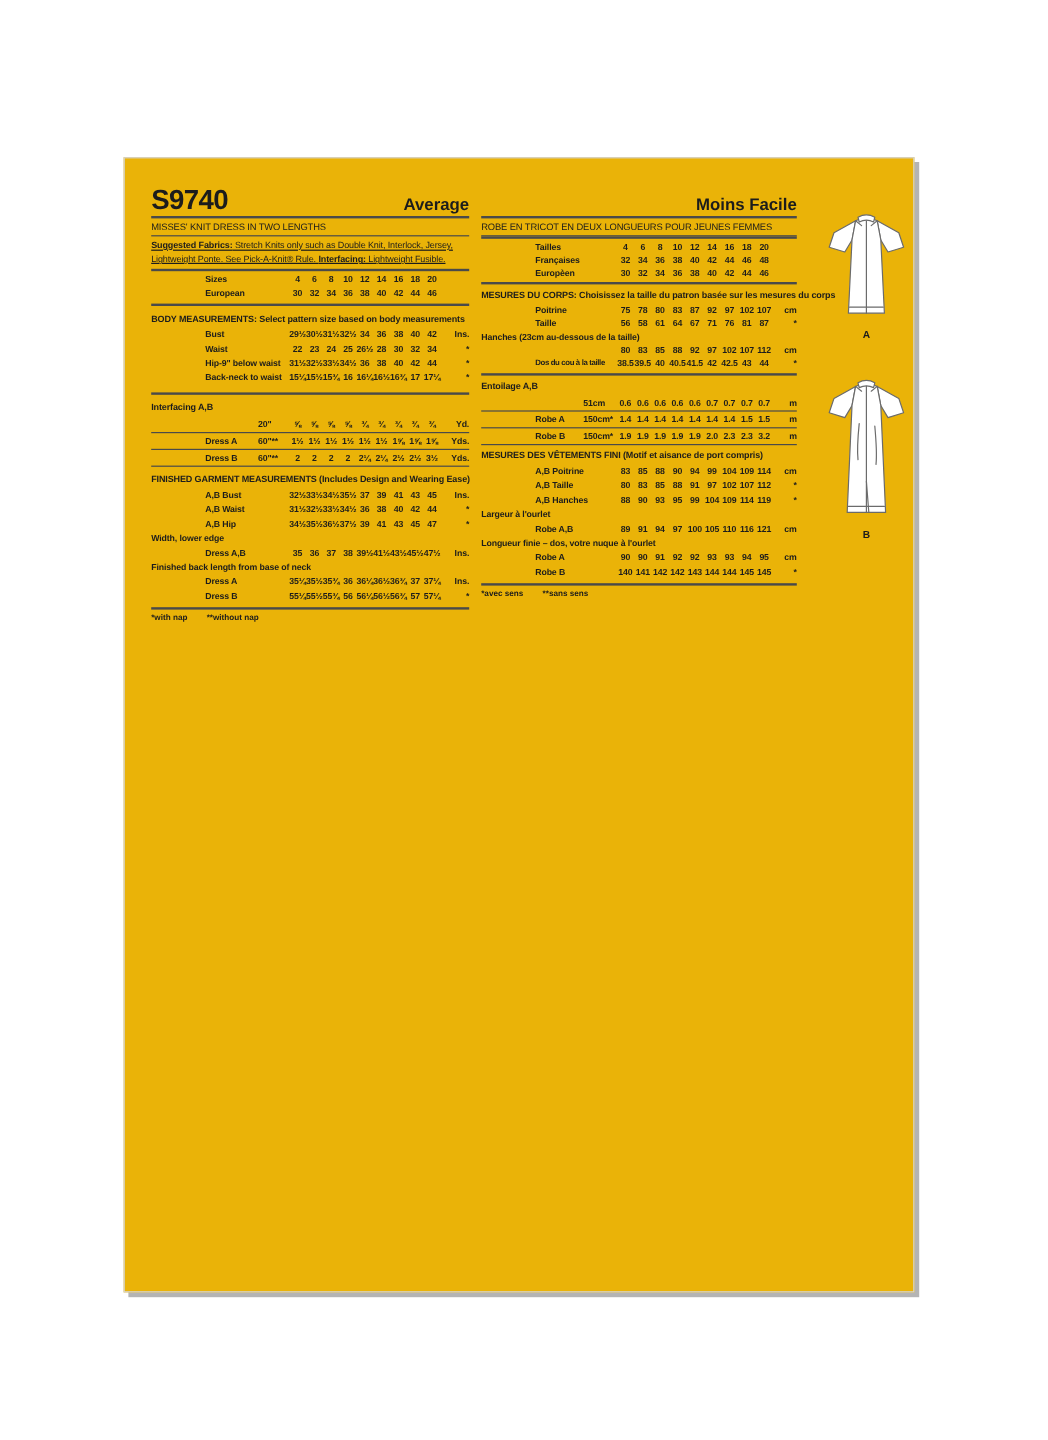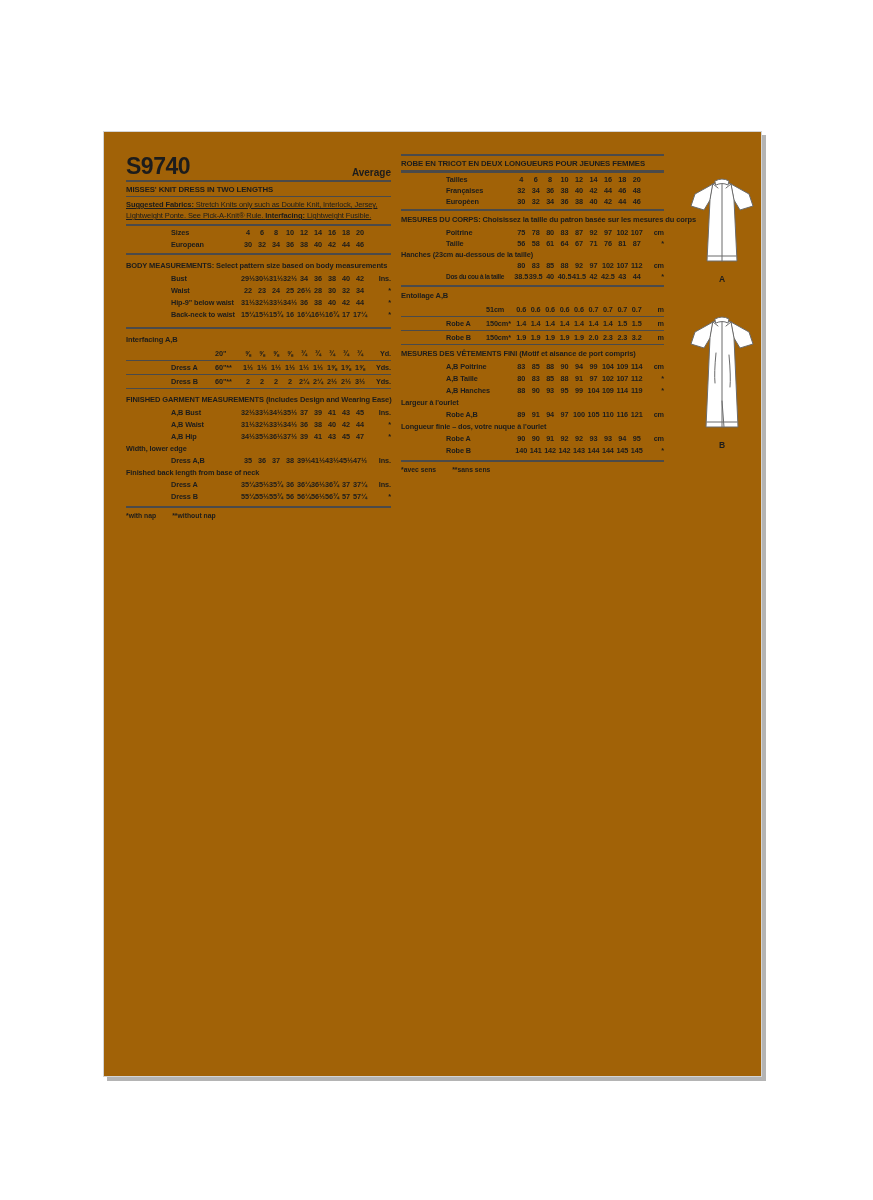--- a/index.html
+++ b/index.html
@@ -5,39 +5,39 @@
   html,body{margin:0;padding:0;}
   body{
     width:873px;height:1200px;position:relative;overflow:hidden;
     background:#ffffff;
     font-family:"Liberation Sans",sans-serif;
     color:#1c1c1c;
     -webkit-font-smoothing:antialiased;
   }
   .page{
     position:absolute;left:103px;top:131px;width:657px;height:944px;
-    background:#a16207;
+    background:#eab308;
     border:1px solid #d4d4d4;
     box-shadow:4px 4px 0 0 #b4b4b4;
   }
   .col{position:absolute;top:22px;}
   .col-left{left:22px;width:265px;}
   .col-right{left:297px;width:263px;}
   .figures{position:absolute;left:572px;top:40px;width:92px;text-align:center;}
 
   .head-row{height:26px;position:relative;}
   .sku{font-size:23px;font-weight:700;letter-spacing:-0.5px;line-height:24px;}
-  .difficulty{position:absolute;right:0;bottom:2px;font-size:10px;font-weight:700;}
+  .difficulty{position:absolute;right:0;bottom:2px;font-size:14px;font-weight:700;}
 
   .rule-thick{height:2px;background:#4a4a4a;}
   .rule-thin{height:1px;background:#4a4a4a;}
   .mt{margin-top:6px;}
   .mt2{margin-top:8px;}
 
-  .doc-title{font-size:7.8px;font-weight:700;line-height:11px;margin:2px 0 1px;letter-spacing:-0.1px;white-space:nowrap;}
+  .doc-title{font-size:7.8px;font-weight:400;line-height:11px;margin:2px 0 1px;letter-spacing:-0.1px;white-space:nowrap;}
   .para{font-size:7.5px;line-height:11px;margin:2px 0 3px;letter-spacing:-0.1px;text-decoration:underline;}
   .col-right .para{line-height:10px;}
   .para b{font-weight:700;}
 
   .sec-header{font-size:7.5px;font-weight:700;line-height:12px;margin-top:5px;letter-spacing:-0.1px;white-space:nowrap;}
   .col-right .sec-header{margin-top:3px;}
 
   .tbl{margin-top:1px;}
   .t-row{
     display:grid;height:12px;line-height:12px;align-items:center;
@@ -302,20 +302,23 @@
         </div>
       </div>
     <div class="rule-thick" style="margin-top:3px;"></div>
     <div class="footnote">
       <span>*with nap</span>
       <span>**without nap</span>
     </div>
   </div>
 
   <div class="col col-right">
+    <div class="head-row">
+      <div class="difficulty">Moins Facile</div>
+    </div>
     <div class="rule-thick"></div>
     <div class="doc-title">ROBE EN TRICOT EN DEUX LONGUEURS POUR JEUNES FEMMES</div>
     <div class="rule-thin"></div>
     <div class="rule-thick"></div>
     <div class="tbl tbl-right tbl-tight">
         <div class="t-row">
           <span class="t-label">Tailles</span>
           <span class="t-sublabel"></span>
           <span class="t-val">4</span>
           <span class="t-val">6</span>

